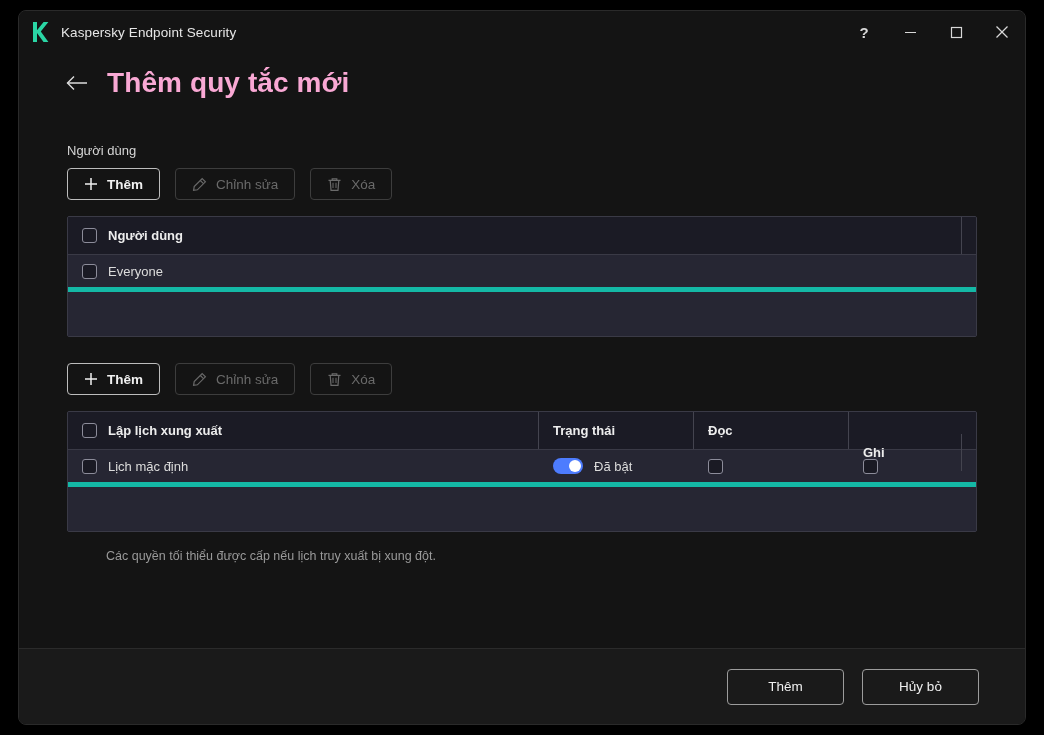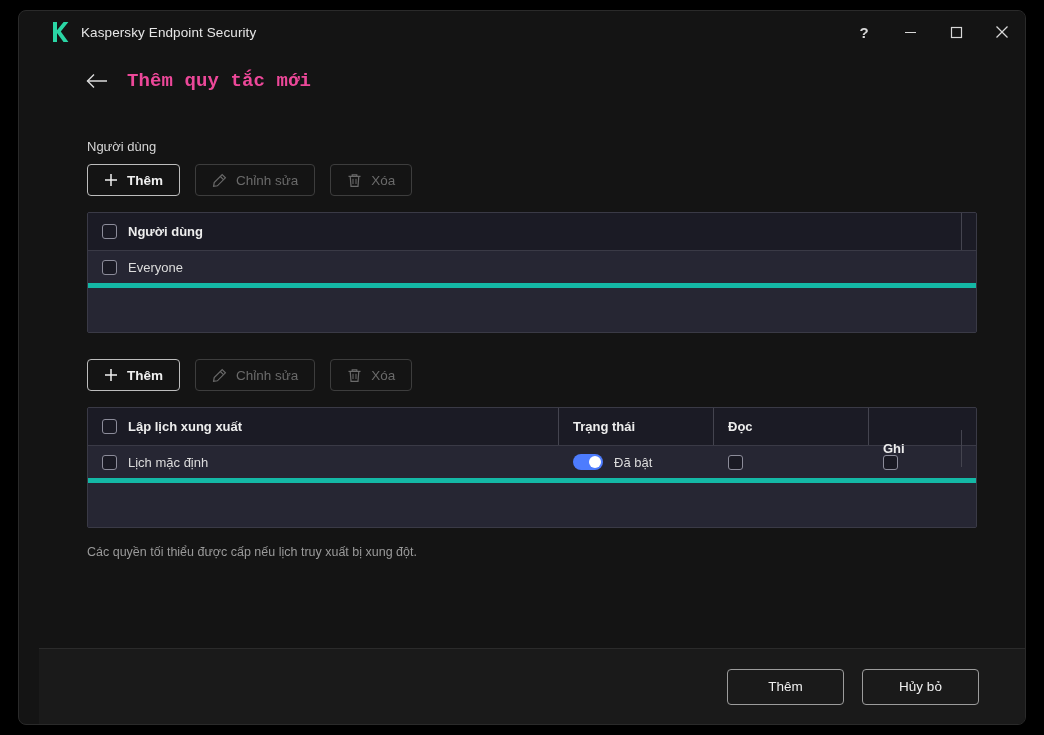--- a/index.html
+++ b/index.html
@@ -17,21 +17,20 @@
     left: 18px;
     top: 10px;
     width: 1008px;
     height: 715px;
     background: #141414;
     border-radius: 8px;
     border: 1px solid #2a2a2a;
     overflow: hidden;
     display: flex;
     flex-direction: column;
-    padding-left: 20px;
   }
 
   
   .titlebar {
     height: 42px;
     flex: 0 0 42px;
     display: flex;
     align-items: center;
     padding: 0 0 0 12px;
     background: #141414;
@@ -80,25 +79,24 @@
     gap: 16px;
     padding: 14px 0 18px 44px;
   }
   .back-arrow {
     width: 28px; height: 28px;
     display: flex; align-items: center; justify-content: center;
     color: #dcdcdc;
     cursor: pointer;
   }
   .page-title {
-    font-size: 19px;
+    font-size: 28px;
     font-weight: bold;
-    color: #ec4899;
+    color: #f9a8d4;
     letter-spacing: .1px;
-    font-family: Liberation Mono, monospace;
   }
 
   
   .content {
     flex: 1 1 auto;
     padding: 0 48px;
     position: relative;
     overflow: hidden;
   }
 
@@ -250,20 +248,21 @@
     right: 2px; top: 2px;
     width: 12px; height: 12px;
     border-radius: 50%;
     background: #ffffff;
   }
 
   .hint {
     font-size: 12.5px;
     color: #9a9a9a;
     margin-top: 17px;
+    margin-left: 39px;
   }
 
   
   .footer {
     flex: 0 0 76px;
     background: #1a1a1a;
     border-top: 1px solid #2b2b2b;
     display: flex;
     align-items: center;
     justify-content: flex-end;

